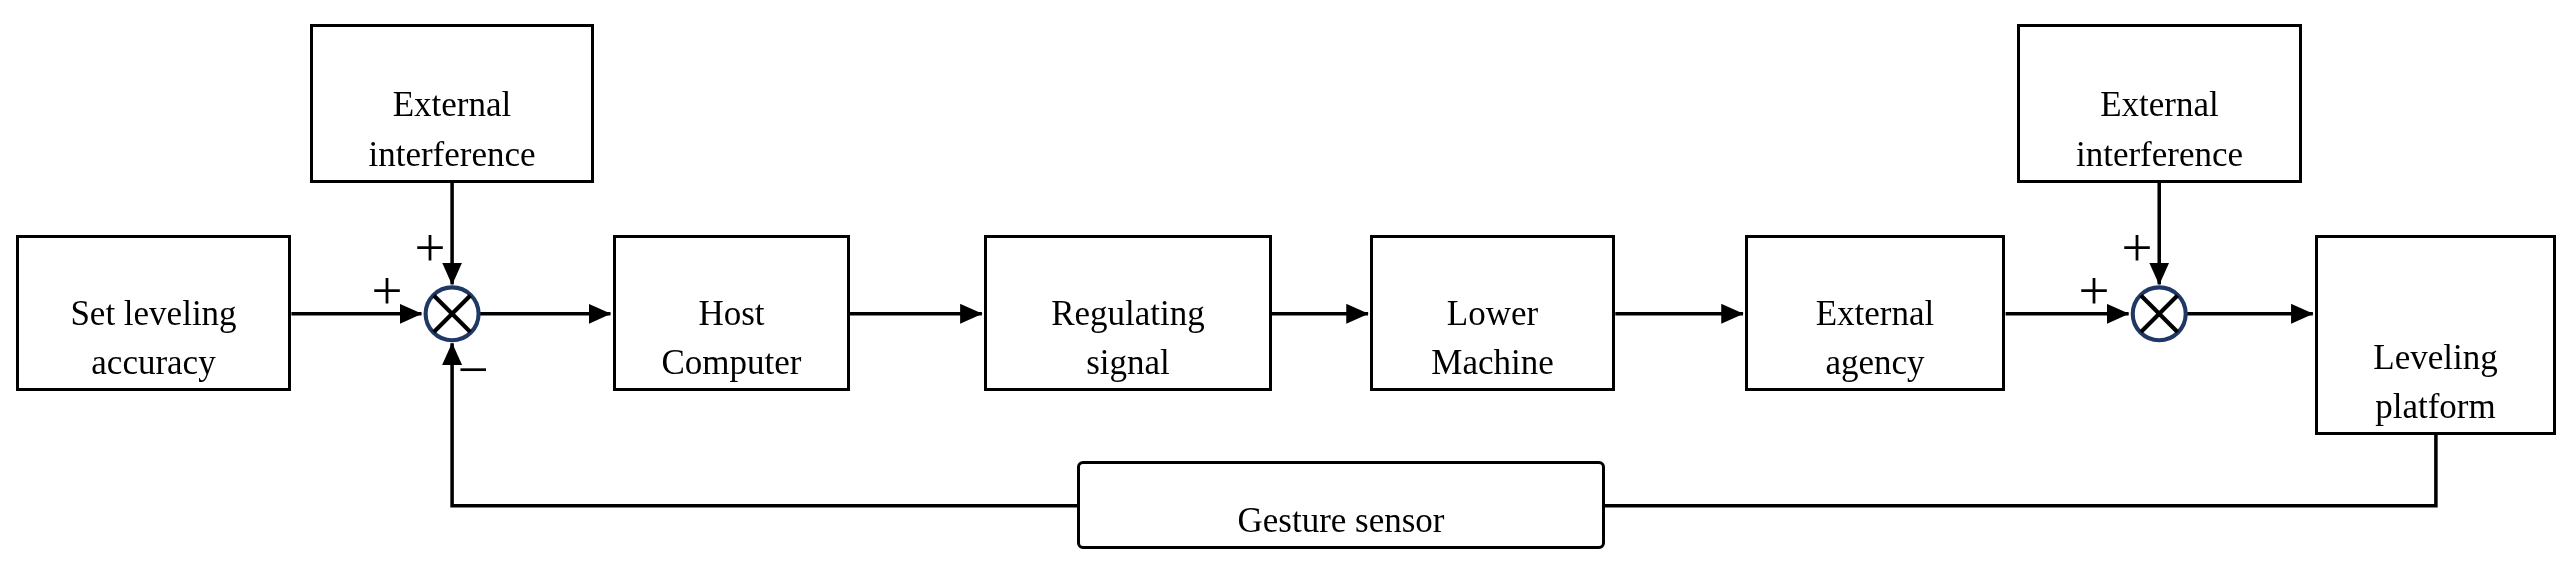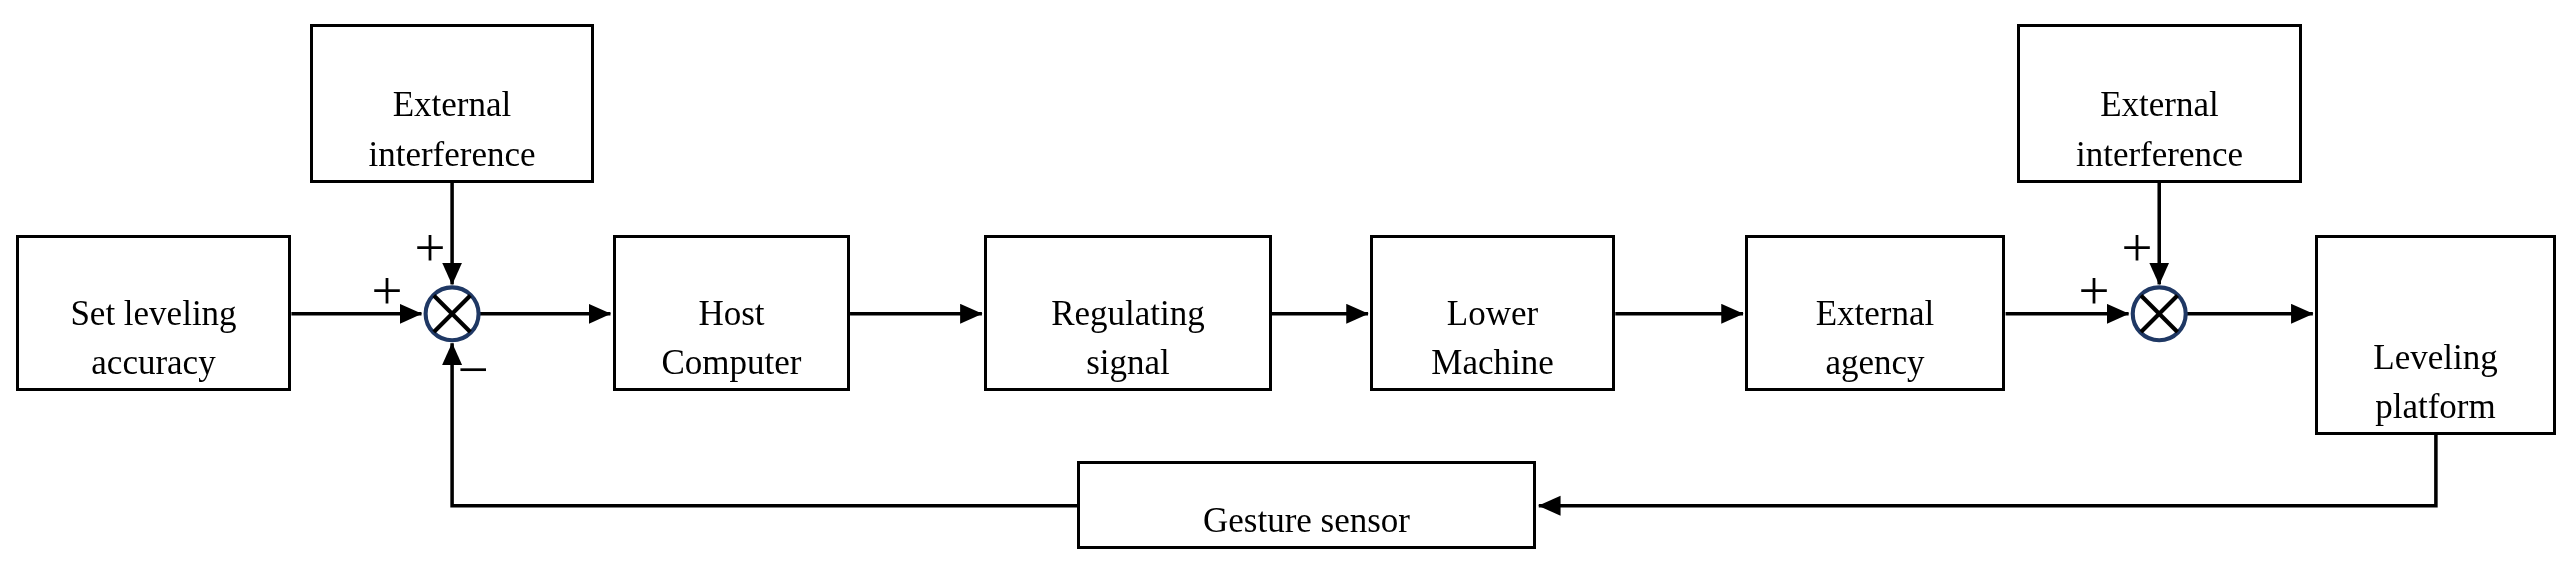--- a/index.html
+++ b/index.html
@@ -53,21 +53,21 @@
 
   
   #box-set-leveling   { left: 16px;   top: 235px; width: 275px; height: 156px; }
   #box-ei-left        { left: 310px;  top: 23.5px;  width: 284px; height: 159px; }
   #box-host-computer  { left: 613px; top: 235px; width: 237px; height: 156px; }
   #box-regulating     { left: 984px; top: 235px; width: 288px; height: 156px; }
   #box-lower-machine  { left: 1370px; top: 235px; width: 245px; height: 156px; }
   #box-executing      { left: 1745px; top: 235px; width: 260px; height: 156px; }
   #box-ei-right       { left: 2017px; top: 23.5px;  width: 285px; height: 159px; }
   #box-leveling-plat  { left: 2315px; top: 235px; width: 241px; height: 200px; }
-  #box-gesture        { left: 1077px; top: 461px; width: 459px; height: 88px; }
+  #box-gesture        { left: 1077px; top: 461px; width: 528px; height: 88px; border-radius: 6px; }
 
   
   #sign-j1-input  { left: 387px;  top: 290px; }
   #sign-j1-dist   { left: 430px;  top: 247px; }
   #sign-j1-minus  { left: 473px;  top: 369px; }
   #sign-j2-input  { left: 2094px; top: 290px; }
   #sign-j2-dist   { left: 2137px; top: 247px; }
 </style>
 </head>
 <body>

